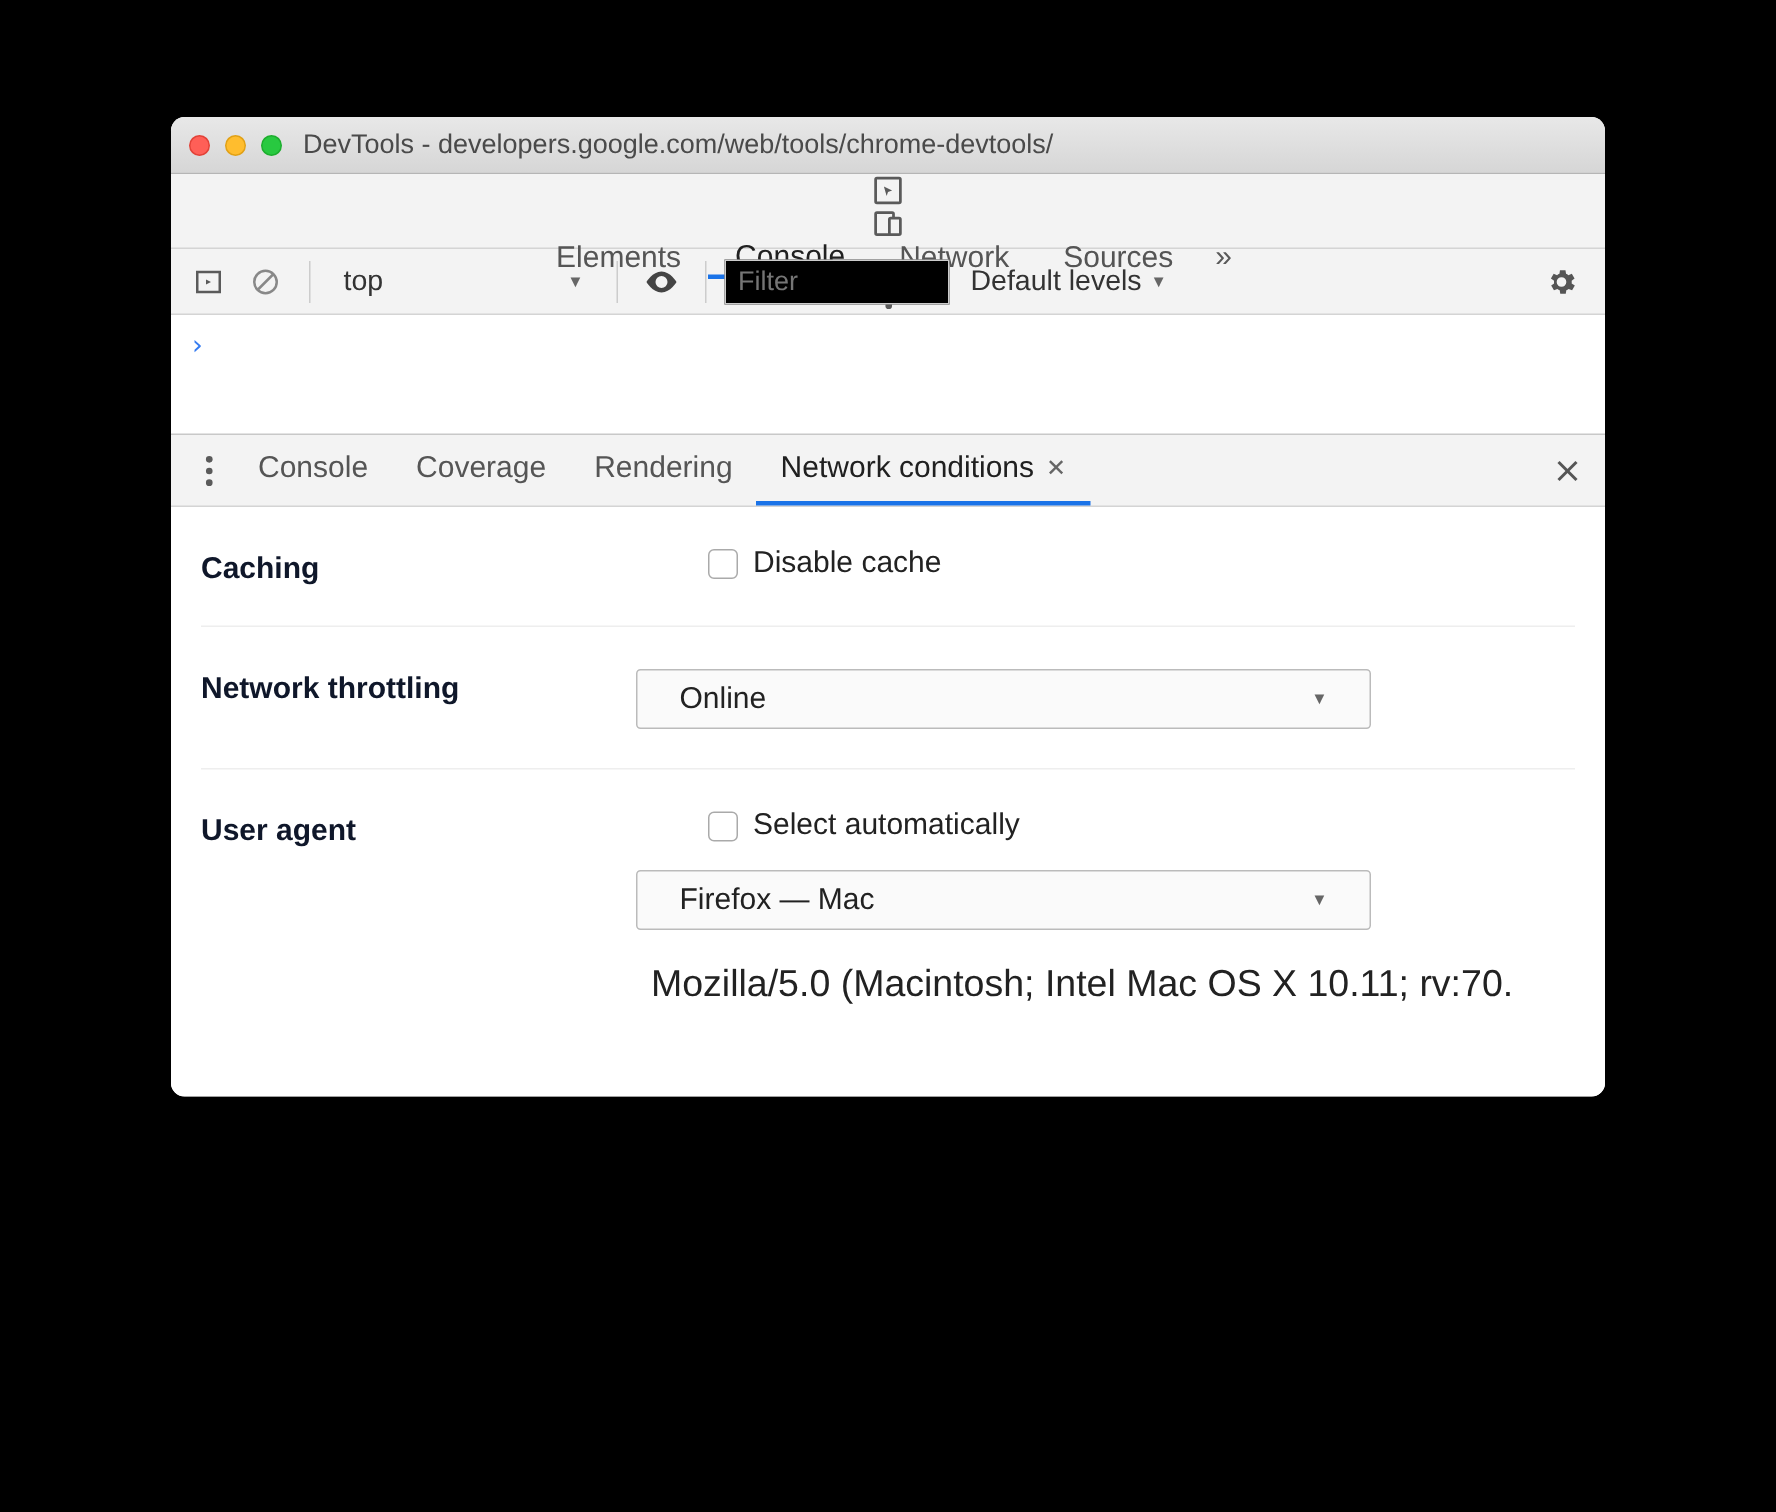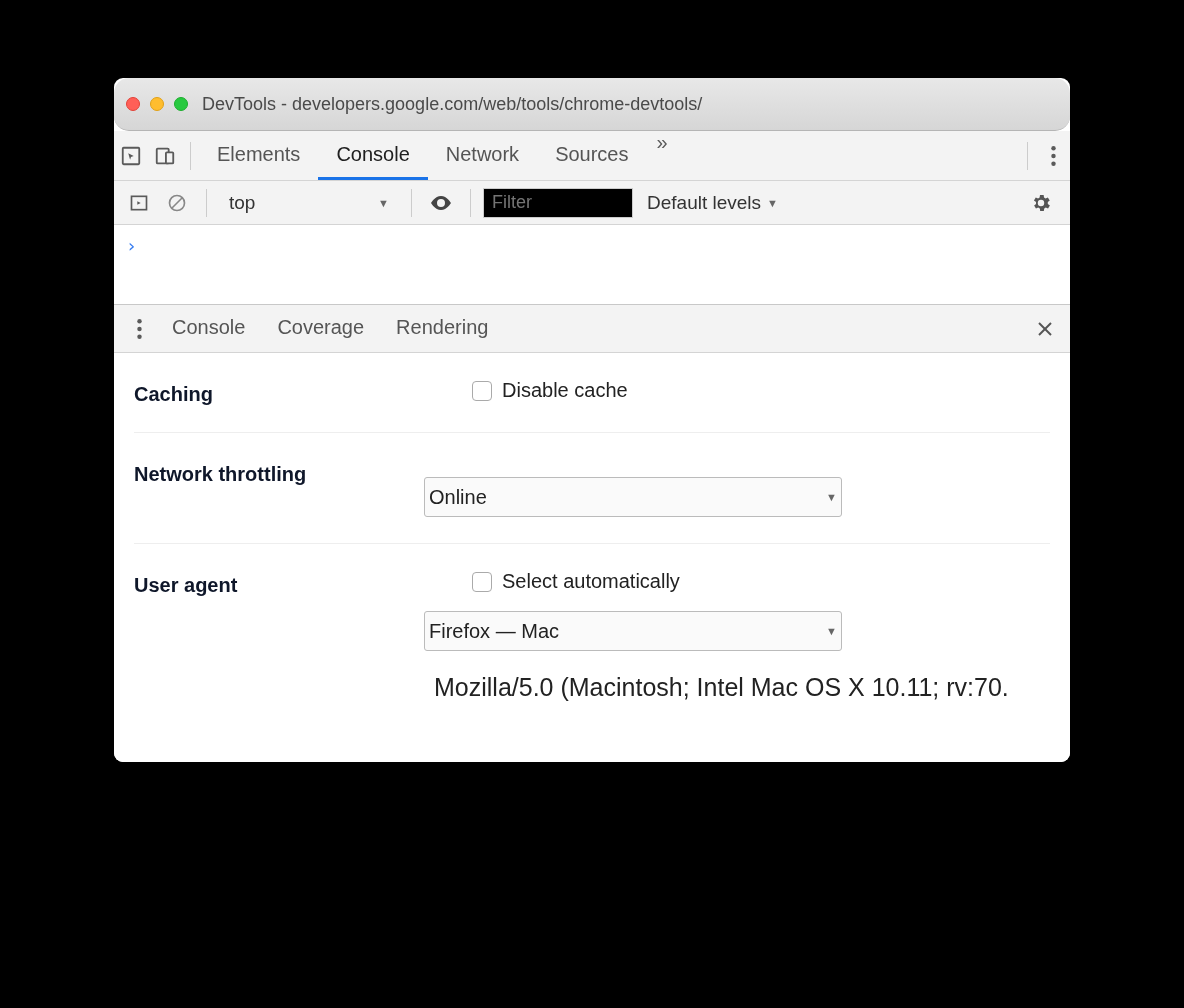--- a/index.html
+++ b/index.html
@@ -14,41 +14,41 @@
   padding-top: 78px;
 }
 .window {
   width: 956px;
   background: #fff;
   border-radius: 9px;
   overflow: hidden;
   box-shadow: 0 20px 60px rgba(0,0,0,0.55);
 }
 .titlebar {
-  height: 53px;
+  height: 38px;
   background: linear-gradient(#e8e8e8, #d6d6d6);
   border-bottom: 1px solid #b5b5b5;
   display: flex;
   align-items: center;
   padding: 0 12px;
-  border-radius: 15px;
 }
 .traffic { display: flex; gap: 10px; margin-right: 14px; }
 .dot { width: 14px; height: 14px; border-radius: 50%; }
 .dot.red { background: #ff5f57; border: 1px solid #e24238; }
 .dot.yellow { background: #ffbd2e; border: 1px solid #e1a116; }
 .dot.green { background: #28c940; border: 1px solid #1dae2e; }
 .title { color: #4a4a4a; font-size: 18px; }
 .maintabs {
   height: 50px;
   display: flex;
   align-items: center;
   border-bottom: 1px solid #d4d4d4;
   background: #f3f3f3;
-  padding: 0 0;
+  padding: 0 16px;
+  flex-direction: column;
 }
 .icon-btn {
   width: 34px; height: 34px;
   display: flex; align-items: center; justify-content: center;
   color: #5a5a5a;
   cursor: pointer;
 }
 .vsep { width: 1px; height: 28px; background: #ccc; margin: 0 8px; }
 .tabs { display: flex; align-items: stretch; height: 100%; }
 .tab {
@@ -140,28 +140,28 @@
 .row-controls { flex: 1; }
 .cb-line { display: flex; align-items: center; gap: 10px; margin-left: 48px; }
 .cb {
   width: 20px; height: 20px;
   border: 1px solid #aaa; border-radius: 4px;
   background: #fff;
   cursor: pointer;
 }
 .cb-label { font-size: 20px; color: #222; }
 .sel {
-  width: 418px; height: 40px;
+  width: 490px; height: 40px;
   border: 1px solid #bbb; border-radius: 3px;
   background: #fafafa;
   display: flex; align-items: center; justify-content: space-between;
-  padding: 0 4px;
+  padding: 0 28px;
   font-size: 20px; color: #222;
   cursor: pointer;
-  margin-top: 18px;
+  margin-top: 2px;
 }
 .ua-string {
   font-size: 25px; color: #222;
   margin-top: 22px;
   padding-left: 10px;
 }
 svg { display: block; }
 </style>
 </head>
 <body>
@@ -270,20 +270,24 @@
     </div>
     <div class="drawer-tab">
         <span>Console</span>
       </div>
     <div class="drawer-tab">
         <span>Coverage</span>
       </div>
     <div class="drawer-tab">
         <span>Rendering</span>
       </div>
+    <div class="drawer-tab active">
+      <span>Network conditions</span>
+      <span class="close-x">✕</span>
+    </div>
     <div class="spacer"></div>
     <div class="icon-btn">
       <svg width="16" height="16" viewBox="0 0 16 16" stroke="#555" stroke-width="2">
           <line x1="2" y1="2" x2="14" y2="14"></line>
           <line x1="14" y1="2" x2="2" y2="14"></line>
         </svg>
     </div>
   </div>
 
   <div class="drawer-content">

